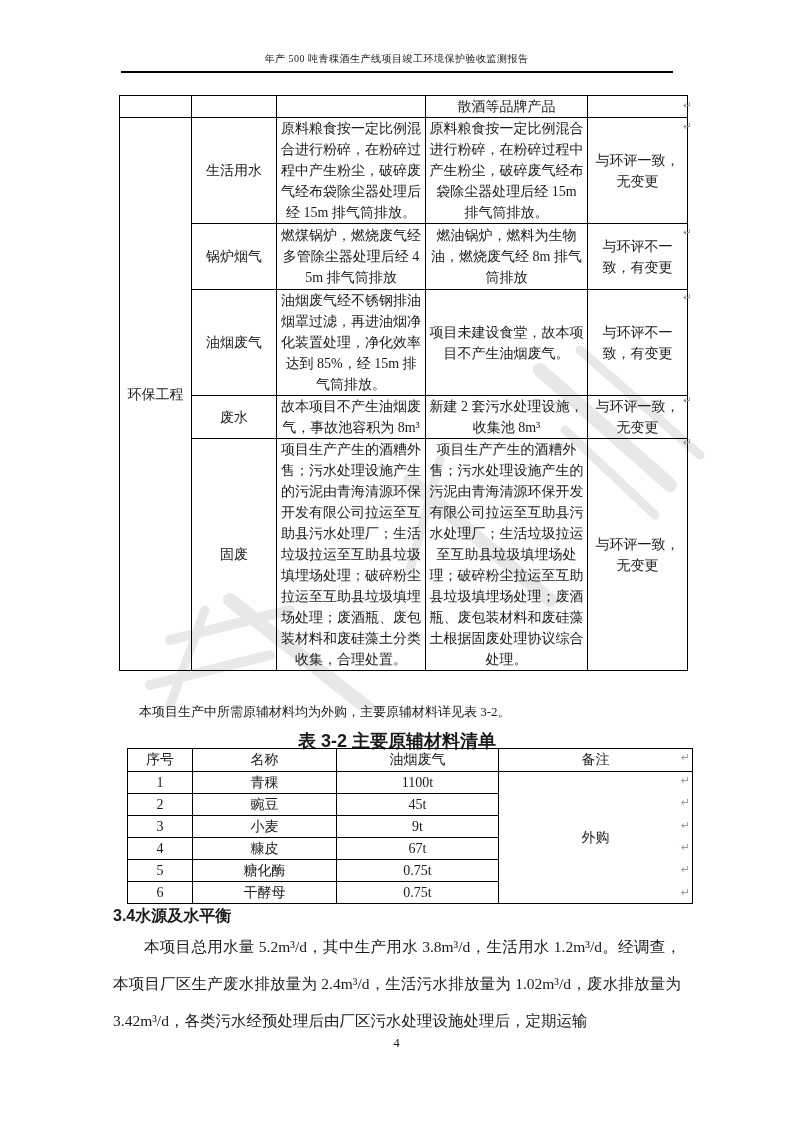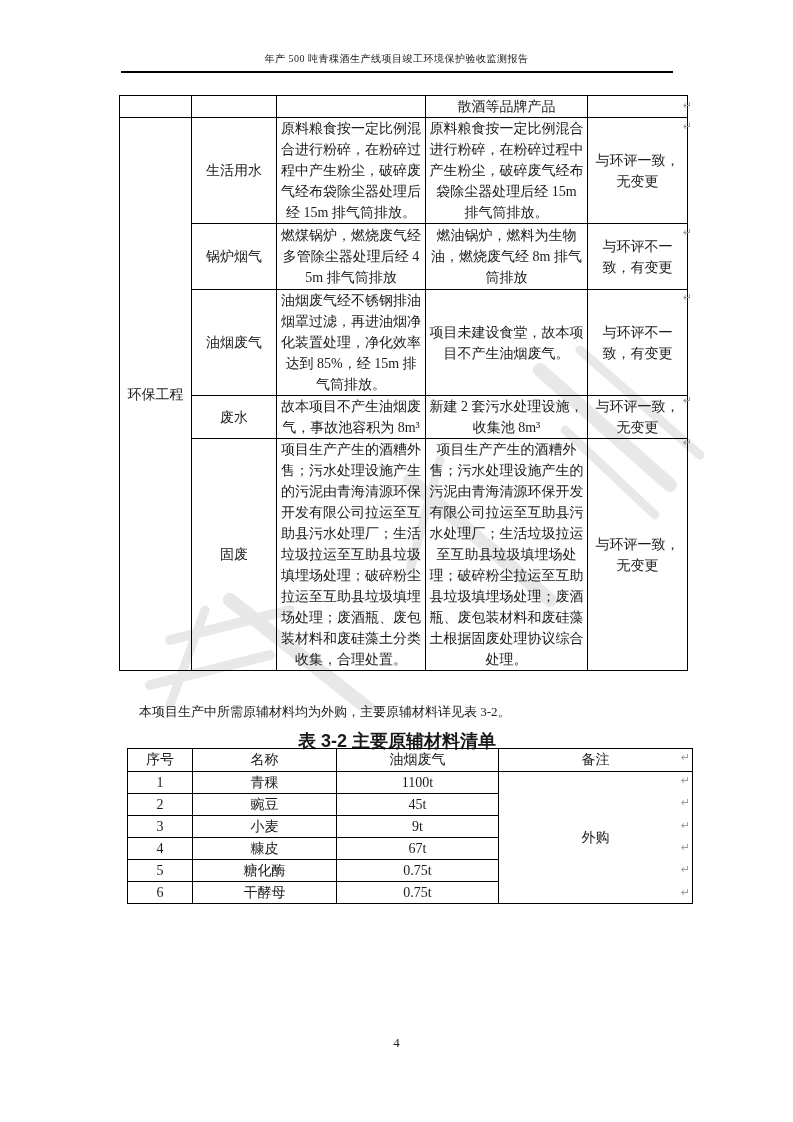--- a/index.html
+++ b/index.html
@@ -171,20 +171,22 @@
       <td>0.75t</td>
     </tr>
     <tr style="height:22px">
       <td>6</td>
       <td>干酵母</td>
       <td>0.75t</td>
     </tr>
   </tbody>
     </table>
 
+  <div class="sec-heading h34">3.4水源及水平衡</div>
+  <div class="para p34">本项目总用水量 5.2m³/d，其中生产用水 3.8m³/d，生活用水 1.2m³/d。经调查，本项目厂区生产废水排放量为 2.4m³/d，生活污水排放量为 1.02m³/d，废水排放量为 3.42m³/d，各类污水经预处理后由厂区污水处理设施处理后，定期运输</div>
 
   <div class="page-number">4</div>
 
   <span class="ret-mark" style="left:683px; top:100px">↵</span>
   <span class="ret-mark" style="left:683px; top:121px">↵</span>
   <span class="ret-mark" style="left:683px; top:227px">↵</span>
   <span class="ret-mark" style="left:683px; top:292px">↵</span>
   <span class="ret-mark" style="left:683px; top:395px">↵</span>
   <span class="ret-mark" style="left:683px; top:437px">↵</span>
   <span class="ret-mark" style="left:681px; top:752px">↵</span>

